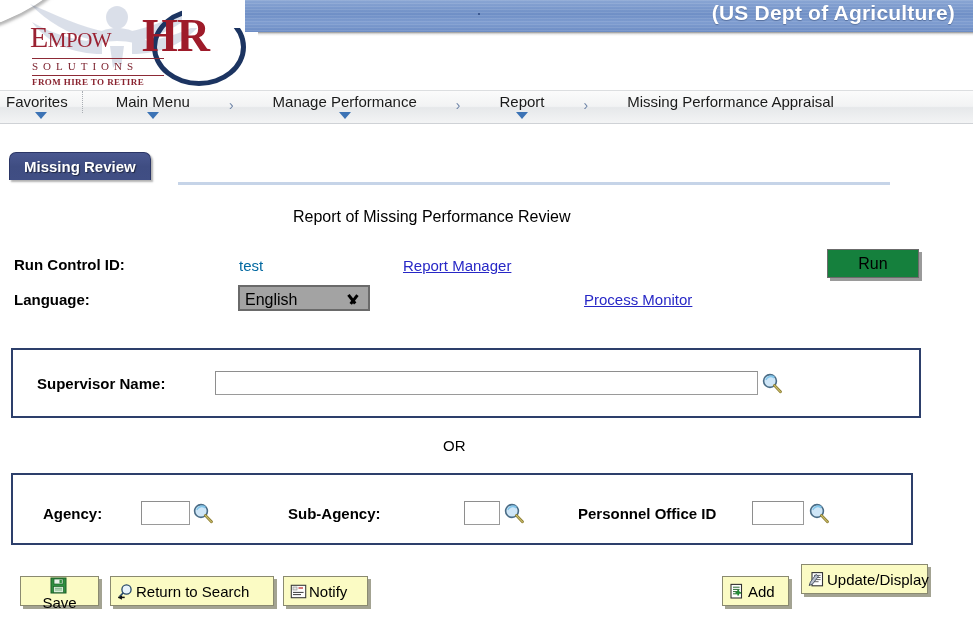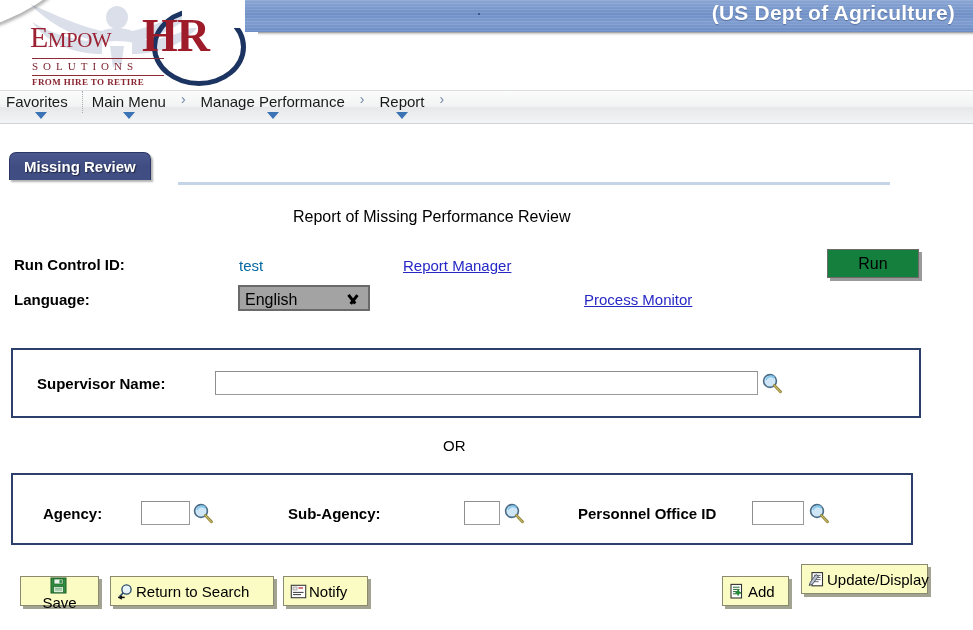--- a/index.html
+++ b/index.html
@@ -151,22 +151,23 @@
     width: 973px; height: 32px;
     background: linear-gradient(to bottom, #fbfbfb 0%, #f2f3f4 48%, #e6e8ea 52%, #f3f4f5 100%);
     border-top: 1px solid #dcdee0;
     border-bottom: 1px solid #cfd2d6;
   }
   .nav-row {
     position: absolute;
     left: 0; top: 0;
     height: 22px;
     display: flex;
-    align-items: flex-start;
-    white-space: nowrap;
+    align-items: flex-end;
+    white-space: nowrap;
+    gap: 24px;
   }
   .nav-item {
     position: relative;
     font-size: 15px;
     color: #1a1a1a;
     padding: 0 9px;
     line-height: 22px;
   }
   .nav-item.first { padding-left: 6px; border-right: 1px dotted #a9adb3; padding-right: 14px;}
   .nav-sep {
@@ -423,20 +424,23 @@
       <span class="nav-caret"></span>
     </div>
     <span class="nav-sep">›</span>
 
     <div class="nav-item">
       <span>Report</span>
       <span class="nav-caret"></span>
     </div>
     <span class="nav-sep">›</span>
 
+    <div class="nav-item">
+      <span>Missing Performance Appraisal</span>
+    </div>
 
   </div>
 </div>
 
 <div id="tabstrip">
   <div class="tab">Missing Review</div>
   <div class="tab-underline"></div>
 </div>
 
 <div class="page-title">Report of Missing Performance Review</div>

